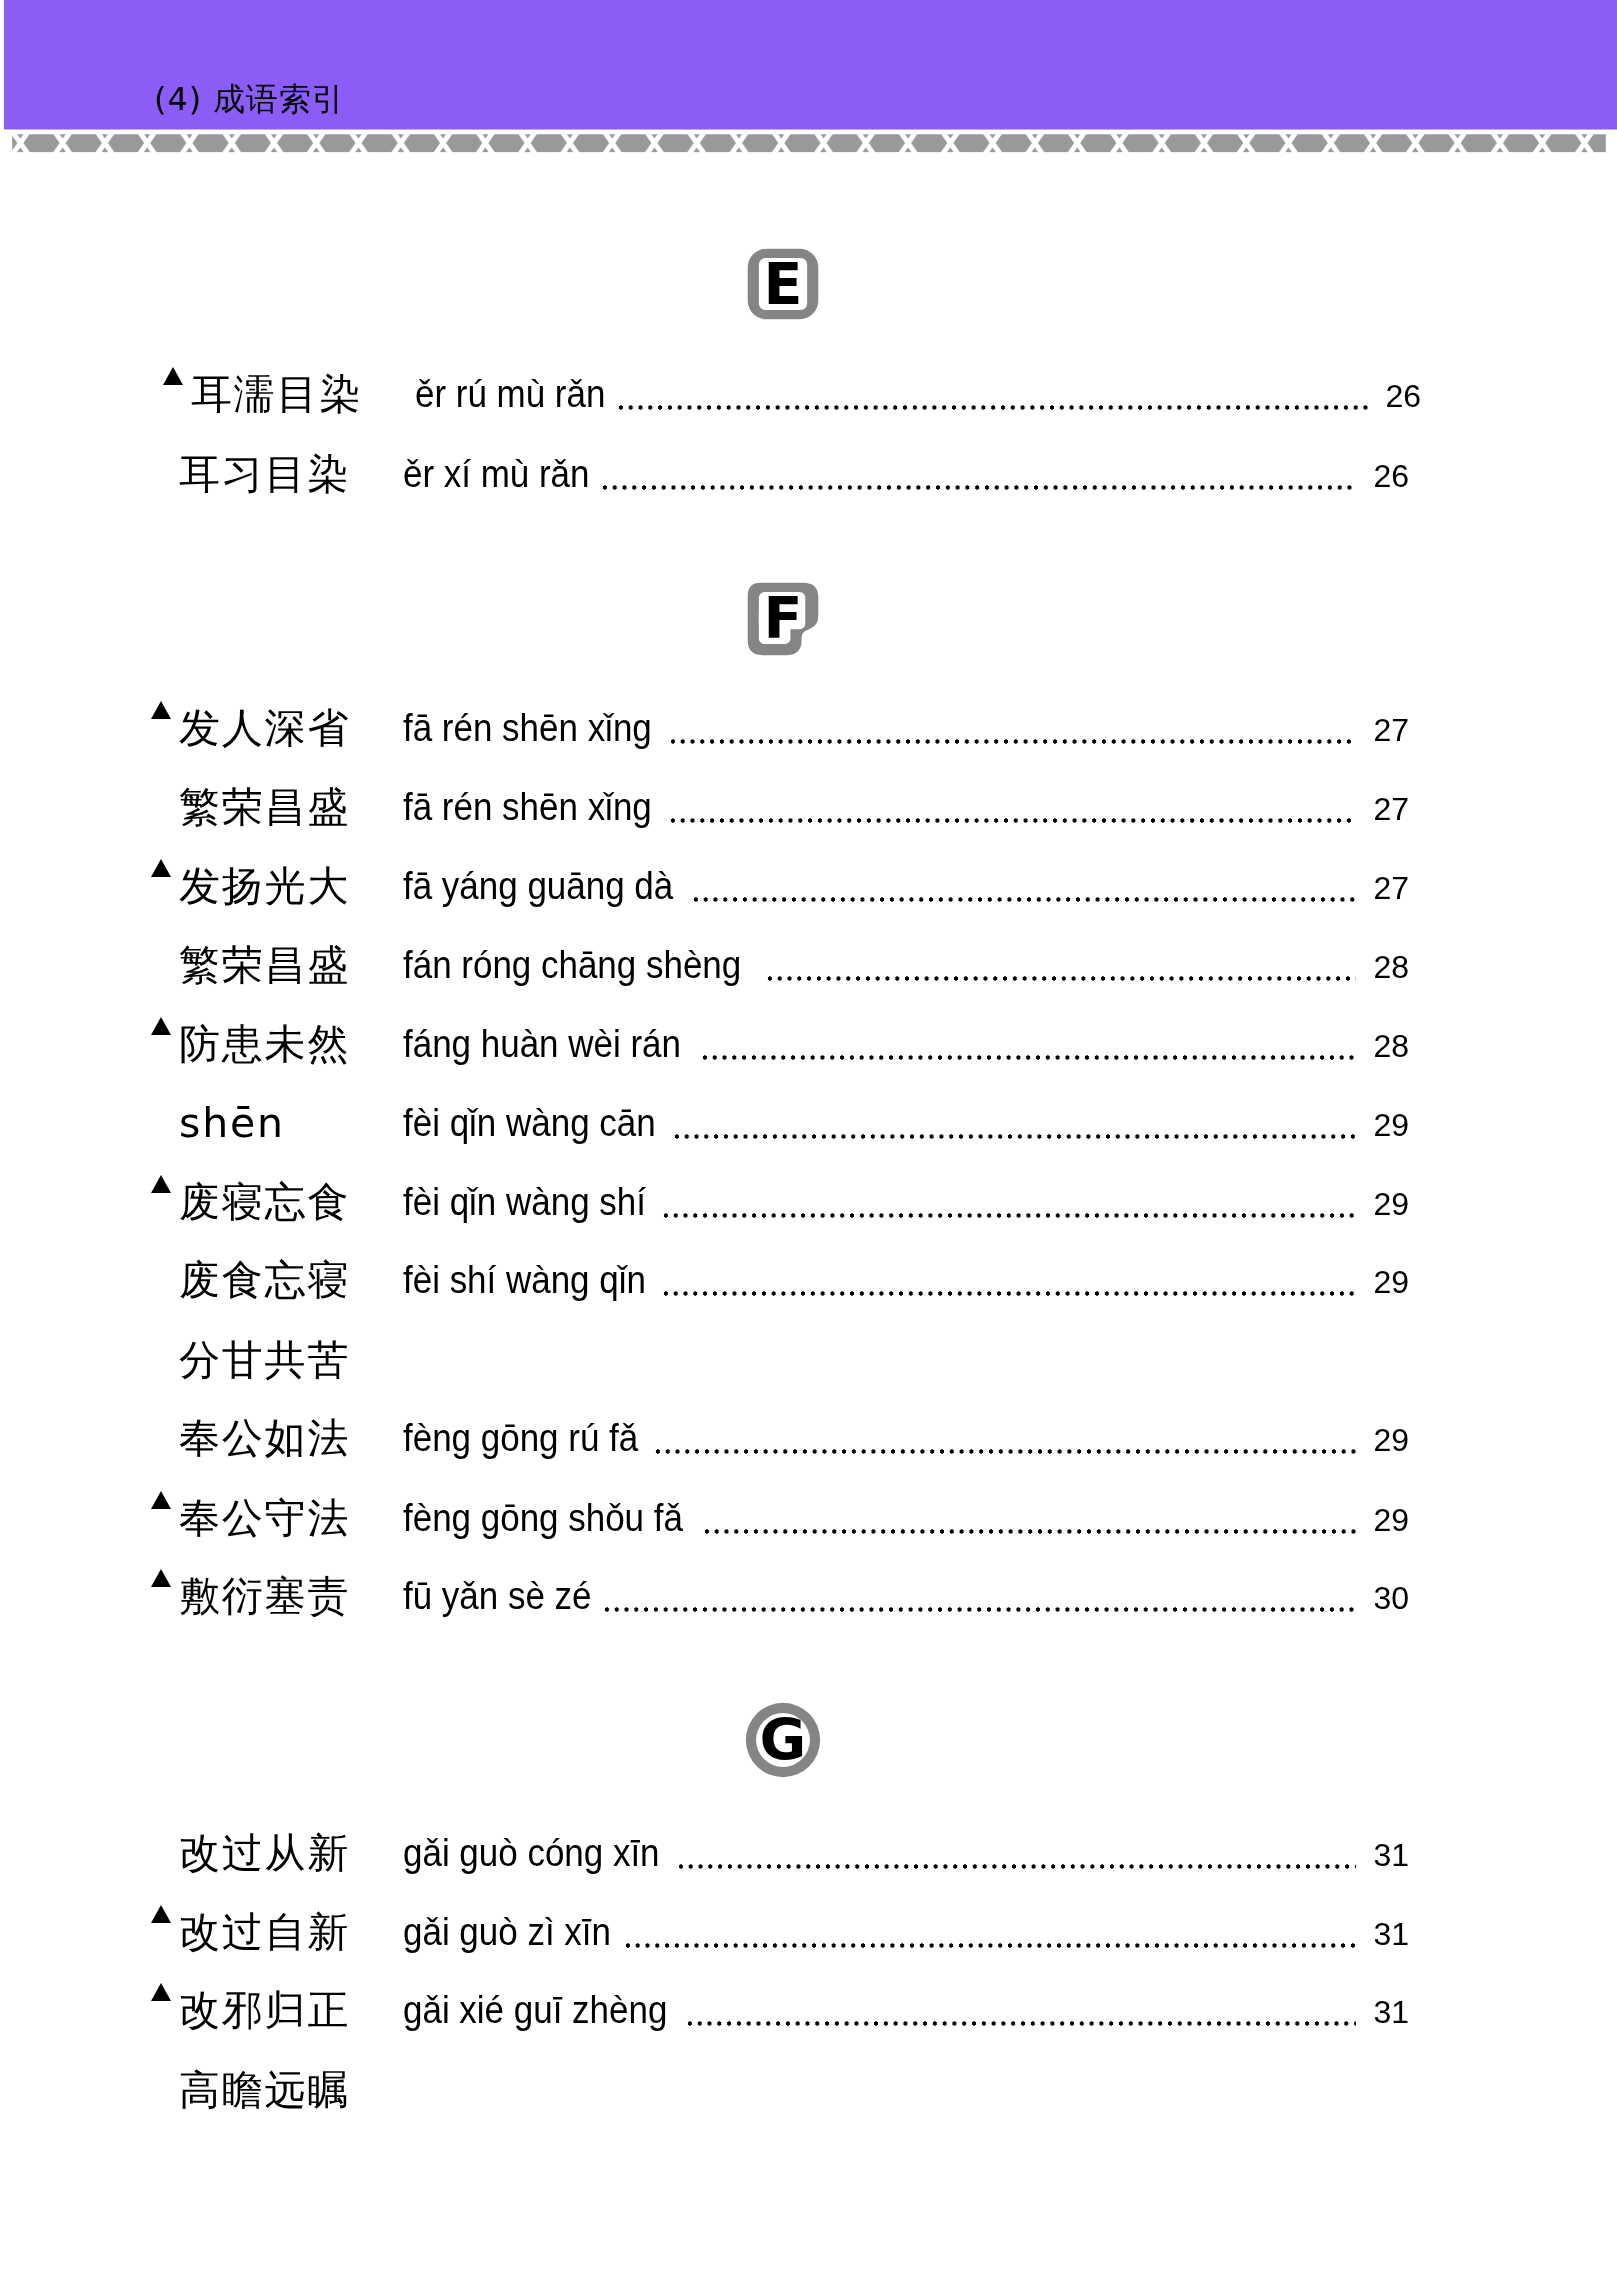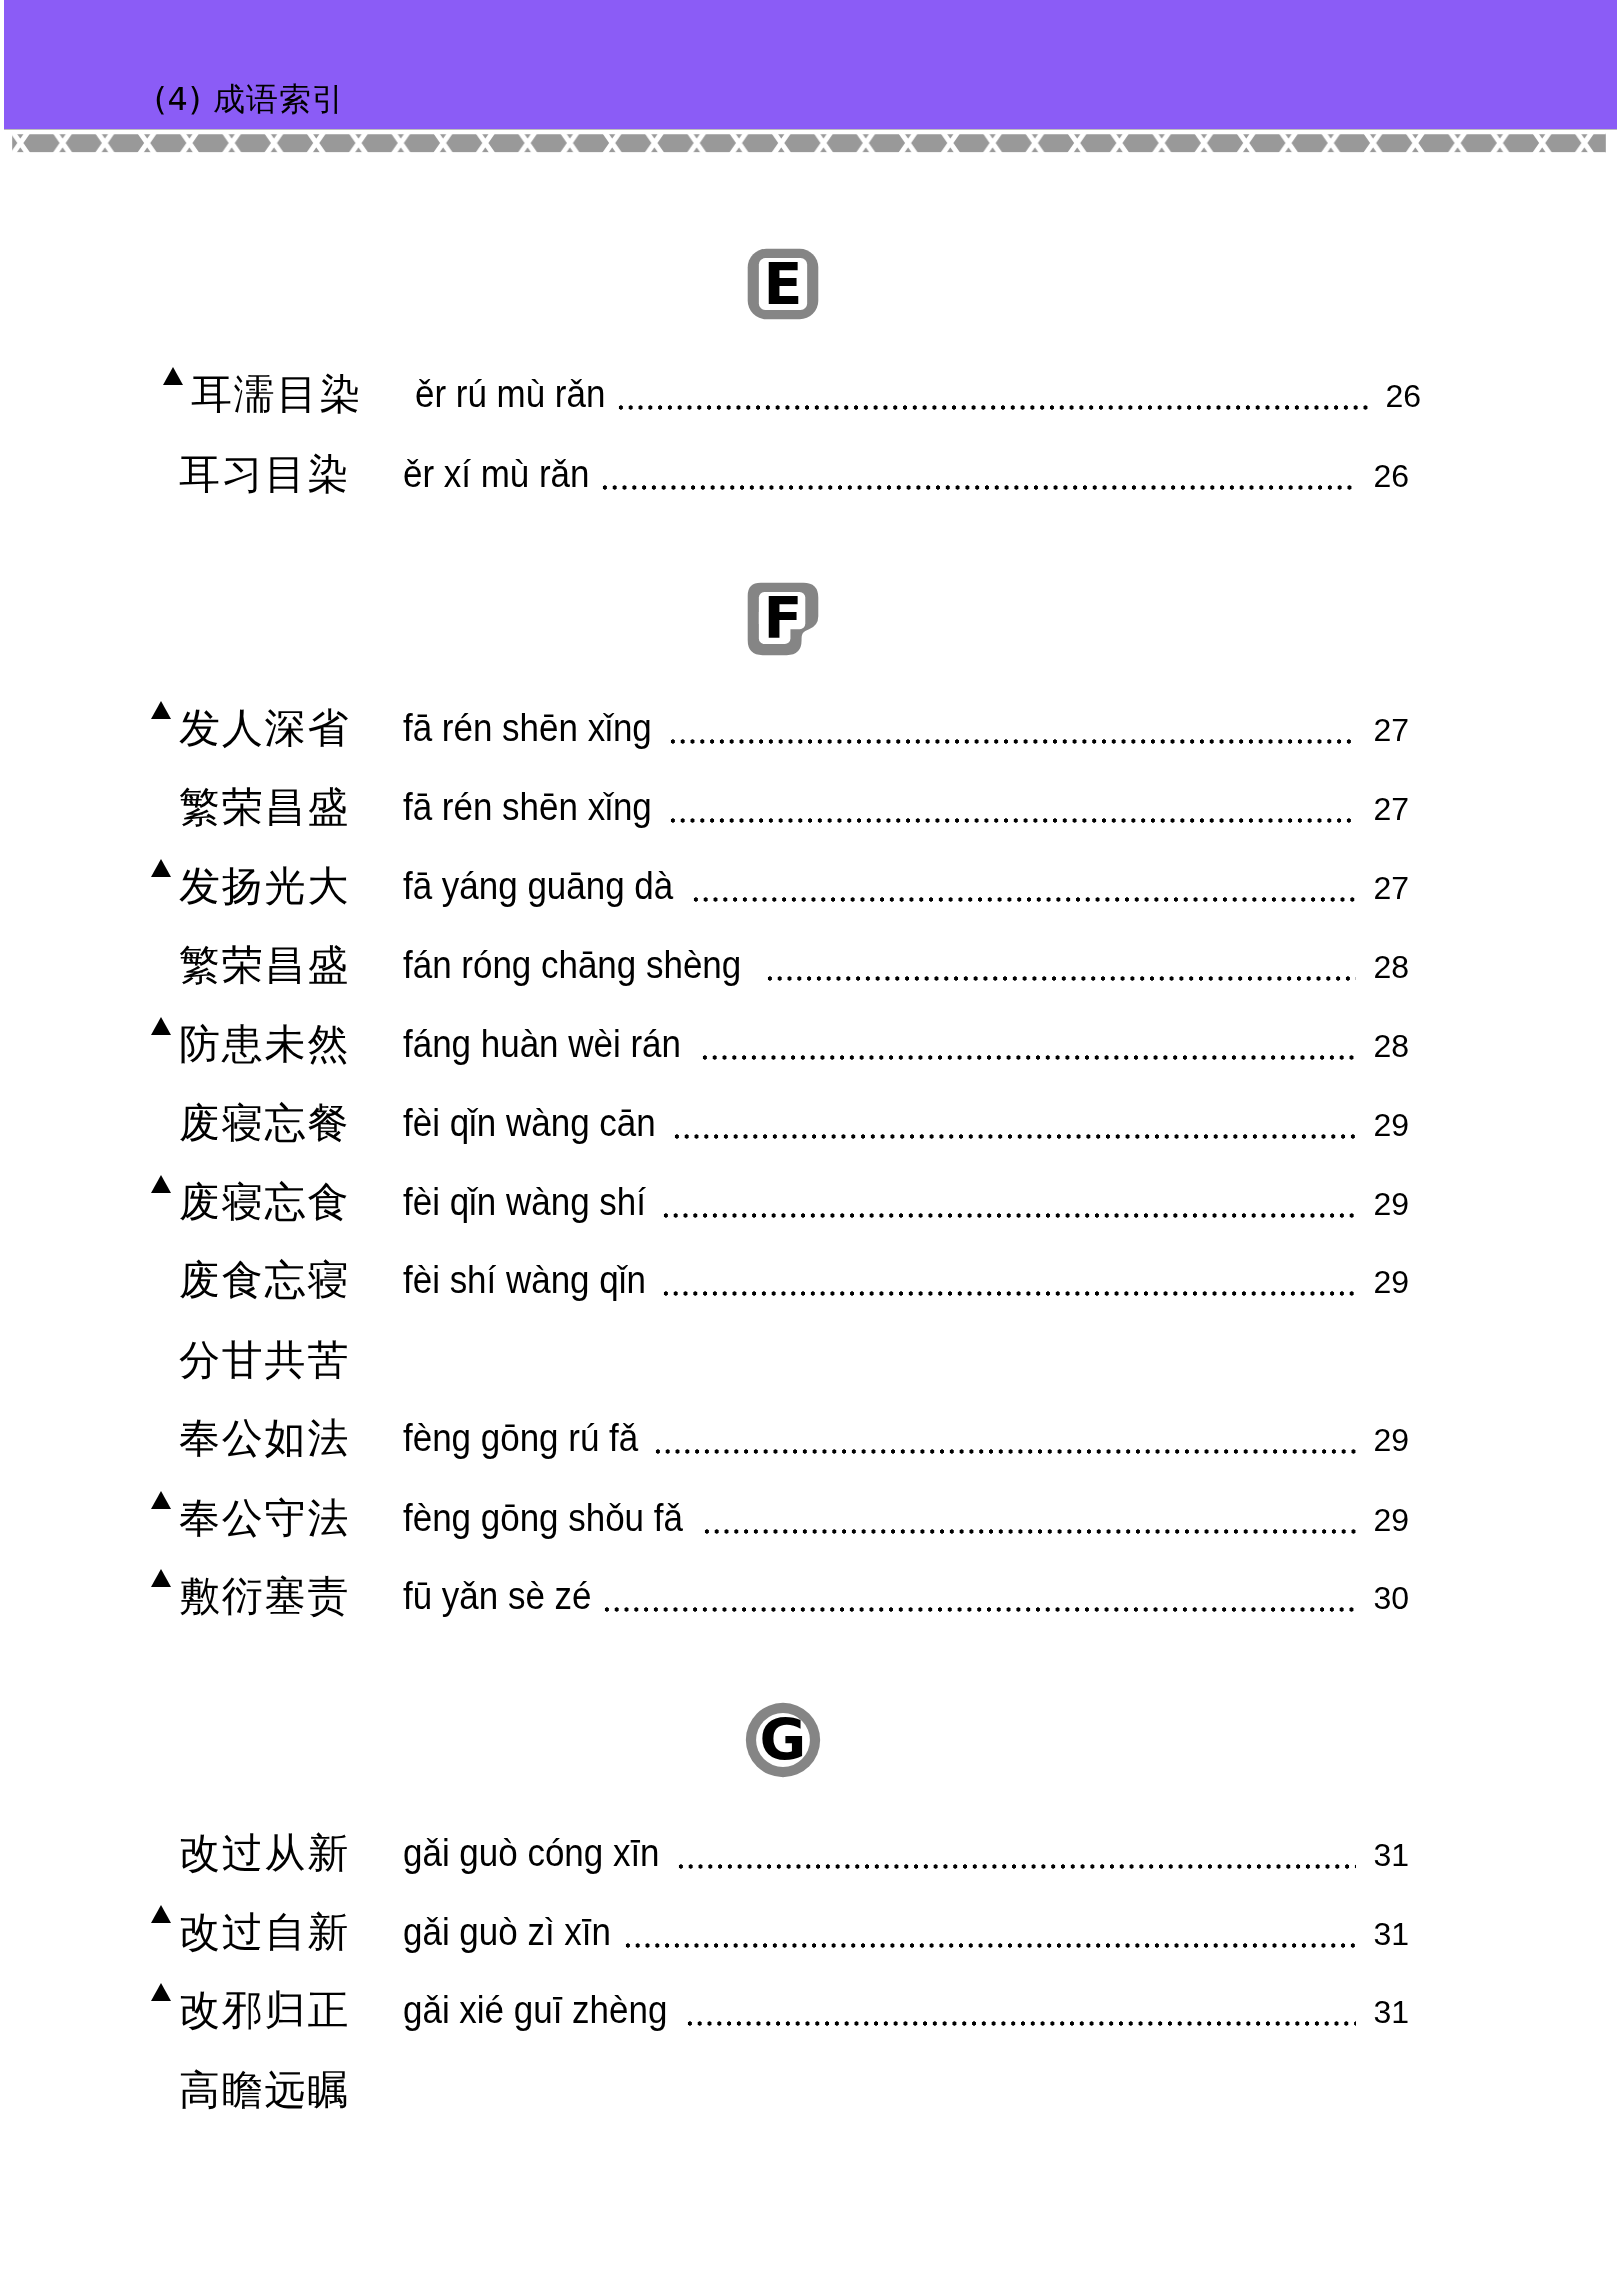--- a/index.html
+++ b/index.html
@@ -144,21 +144,21 @@
 <div class="row" style="top:1017px;">
   <div class="tri"></div>
   <div class="idiom">防患未然</div>
   <div class="leader">
       <span class="pinyin">fáng huàn wèi rán</span>
       <span class="dots"></span>
       <span class="page">28</span>
     </div>
 </div>
 <div class="row" style="top:1096px;">
-  <div class="idiom">废寝忘餐</div>
+  <div class="idiom">shēn</div>
   <div class="leader">
       <span class="pinyin">fèi qǐn wàng cān</span>
       <span class="dots"></span>
       <span class="page">29</span>
     </div>
 </div>
 <div class="row" style="top:1175px;">
   <div class="tri"></div>
   <div class="idiom">废寝忘食</div>
   <div class="leader">

